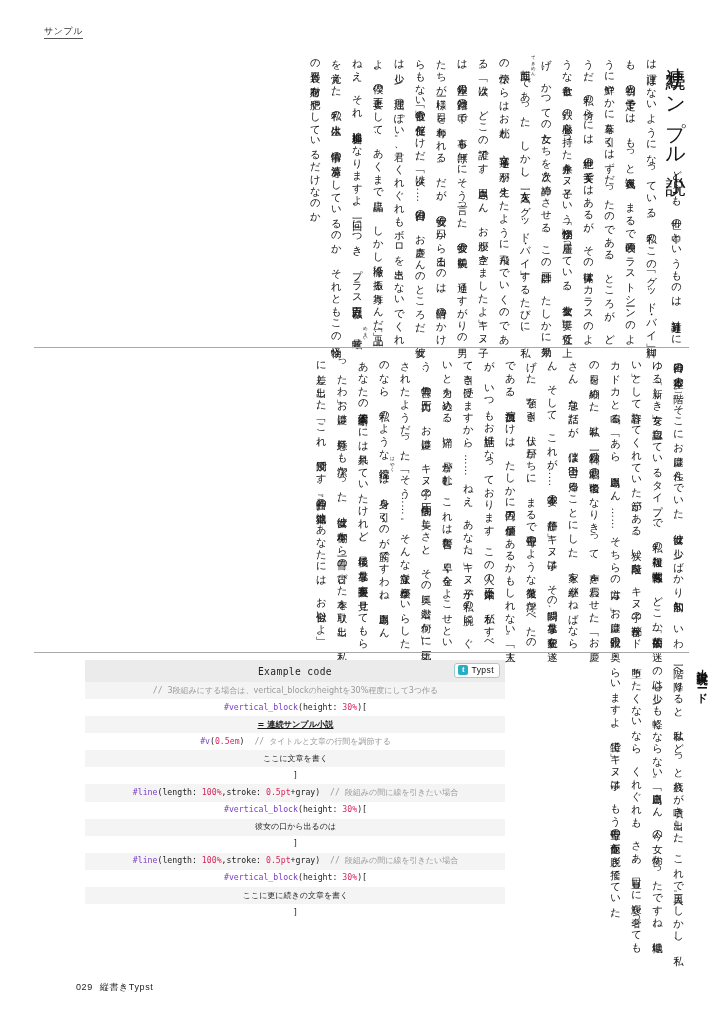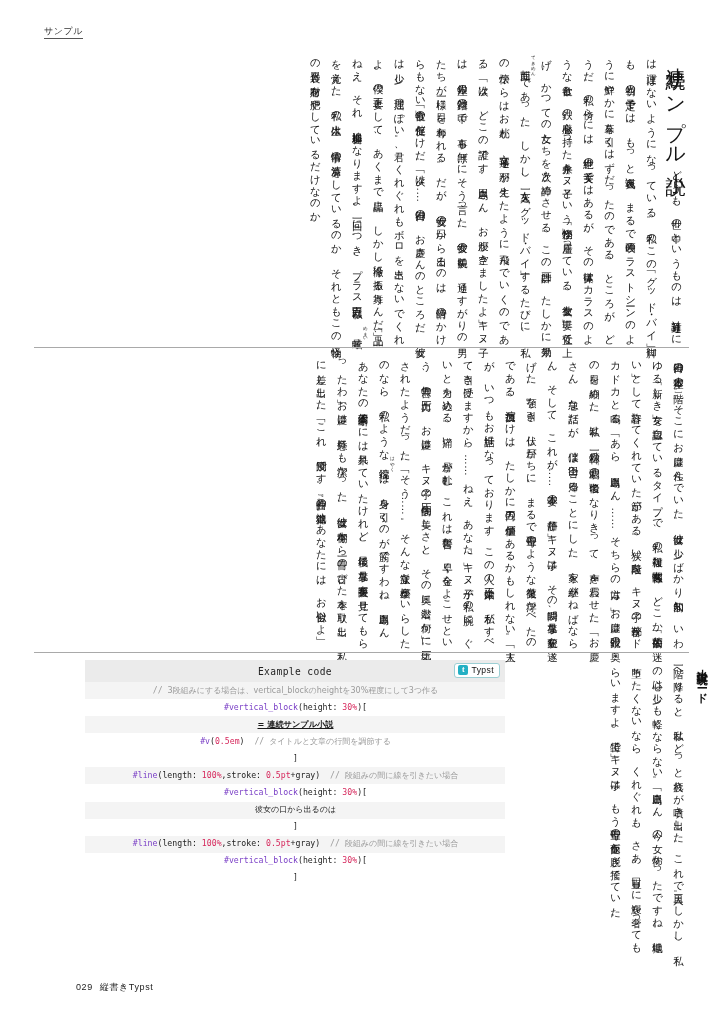--- a/index.html
+++ b/index.html
@@ -212,27 +212,29 @@
       <span class="typst-badge">
         <span class="typst-mark">t</span>
         <span>Typst</span>
       </span>
     </div>
     <div id="code-lines">
         <div class="code-line odd"><span class="tk-comment">// </span><span class="tk-comment tk-jp">3段組みにする場合は、vertical_blockのheightを30%程度にして3つ作る</span></div>
         <div class="code-line even"><span class="tk-fn">#vertical_block</span><span class="tk-plain">(height: </span><span class="tk-num">30%</span><span class="tk-plain">)[</span></div>
         <div class="code-line odd"><span class="tk-head">= 連続サンプル小説</span></div>
         <div class="code-line even"><span class="tk-fn">#v</span><span class="tk-plain">(</span><span class="tk-num">0.5em</span><span class="tk-plain">)  </span><span class="tk-comment">// </span><span class="tk-comment tk-jp">タイトルと文章の行間を調節する</span></div>
+        <div class="code-line odd"><span class="tk-plain tk-jp">ここに文章を書く</span></div>
         <div class="code-line even"><span class="tk-plain">]</span></div>
         <div class="code-line odd"><span class="tk-fn">#line</span><span class="tk-plain">(length: </span><span class="tk-num">100%</span><span class="tk-plain">,stroke: </span><span class="tk-num">0.5pt</span><span class="tk-plain">+gray)  </span><span class="tk-comment">// </span><span class="tk-comment tk-jp">段組みの間に線を引きたい場合</span></div>
         <div class="code-line even"><span class="tk-fn">#vertical_block</span><span class="tk-plain">(height: </span><span class="tk-num">30%</span><span class="tk-plain">)[</span></div>
         <div class="code-line odd"><span class="tk-plain tk-jp">彼女の口から出るのは</span></div>
         <div class="code-line even"><span class="tk-plain">]</span></div>
         <div class="code-line odd"><span class="tk-fn">#line</span><span class="tk-plain">(length: </span><span class="tk-num">100%</span><span class="tk-plain">,stroke: </span><span class="tk-num">0.5pt</span><span class="tk-plain">+gray)  </span><span class="tk-comment">// </span><span class="tk-comment tk-jp">段組みの間に線を引きたい場合</span></div>
         <div class="code-line even"><span class="tk-fn">#vertical_block</span><span class="tk-plain">(height: </span><span class="tk-num">30%</span><span class="tk-plain">)[</span></div>
+        <div class="code-line odd"><span class="tk-plain tk-jp">ここに更に続きの文章を書く</span></div>
         <div class="code-line even"><span class="tk-plain">]</span></div>
       </div>
   </div>
 
 </div>
 
 <div class="footer">
   <span class="pg">029</span><span>縦書きTypst</span>
 </div>
 

